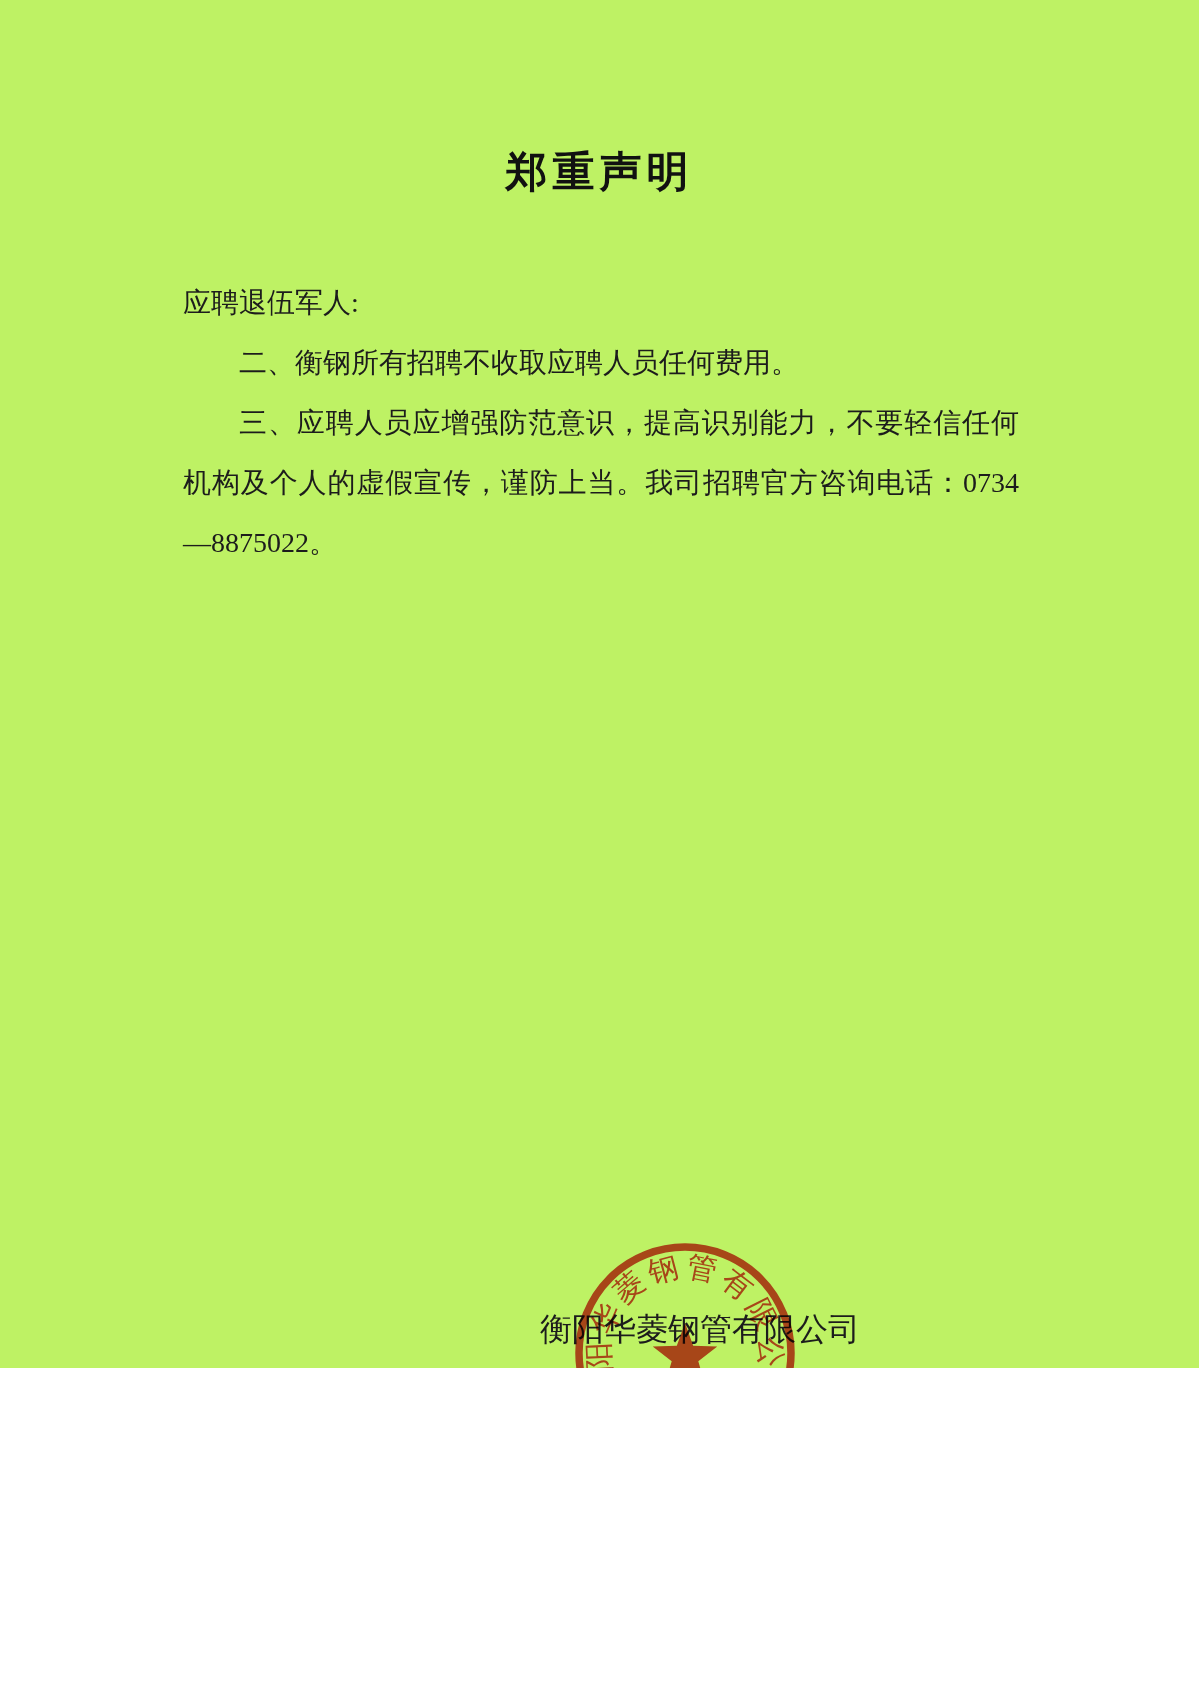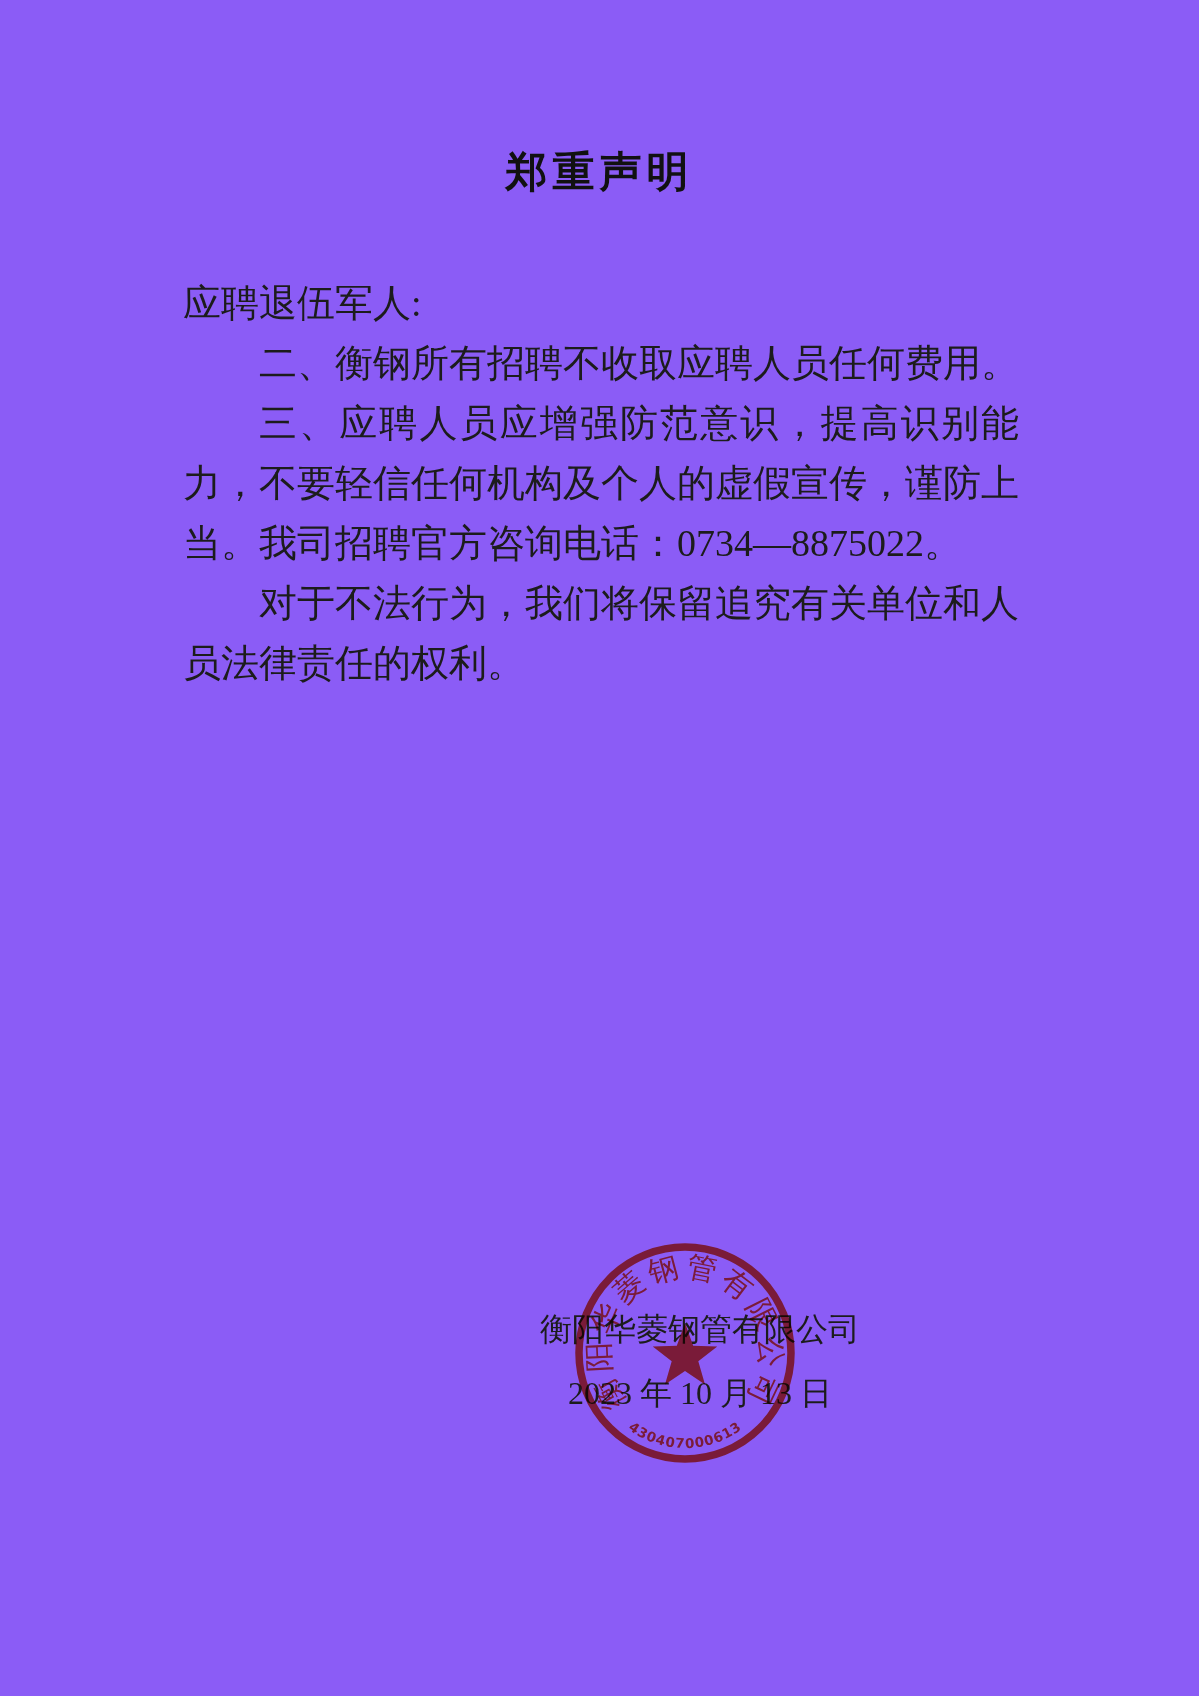--- a/index.html
+++ b/index.html
@@ -1,20 +1,20 @@
 <!DOCTYPE html>
 <html><head>
 <meta charset="utf-8">
 <style>
   html,body { margin:0; padding:0; background:#ffffff; }
   .page {
     position:relative;
     width:1199px;
-    height:1696px;
-    background:#8b5cf6;
+    height:1368px;
+    background:#bef264;
     overflow:hidden;
     font-family:"Liberation Serif","DejaVu Serif",serif;
     color:#1c1c1c;
   }
   .doc-title {
     position:absolute;
     top:144px;
     left:0;
     width:100%;
     margin:0;
@@ -23,21 +23,21 @@
     font-weight:700;
     font-size:42px;
     letter-spacing:5px;
     color:#111;
   }
   .doc-body {
     position:absolute;
     left:183px;
     top:273px;
     width:836px;
-    font-size:38px;
+    font-size:28px;
     line-height:60px;
     text-align:justify;
     text-justify:inter-character;
   }
   .doc-body p { margin:0; text-indent:2em; }
   .doc-body p.salutation { text-indent:0; }
   .signature-block {
     position:absolute;
     left:440px;
     top:1297px;
@@ -71,21 +71,20 @@
 <body>
 
 <div class="page">
 
   <h1 class="doc-title">郑重声明</h1>
 
   <div class="doc-body">
     <p class="salutation">应聘退伍军人:</p>
     <p>二、衡钢所有招聘不收取应聘人员任何费用。</p>
     <p>三、应聘人员应增强防范意识，提高识别能力，不要轻信任何机构及个人的虚假宣传，谨防上当。我司招聘官方咨询电话：0734—8875022。</p>
-    <p>对于不法行为，我们将保留追究有关单位和人员法律责任的权利。</p>
   </div>
 
   <div class="signature-block">
     <div>衡阳华菱钢管有限公司</div>
     <div>2023 年 10 月 13 日</div>
   </div>
 
   <svg class="seal" viewBox="-130 -130 260 260" xmlns="http://www.w3.org/2000/svg">
     <defs>
       <path id="sealTextArc" d="M -58.2 48.9 A 76 76 0 1 1 58.2 48.9" fill="none"></path>

